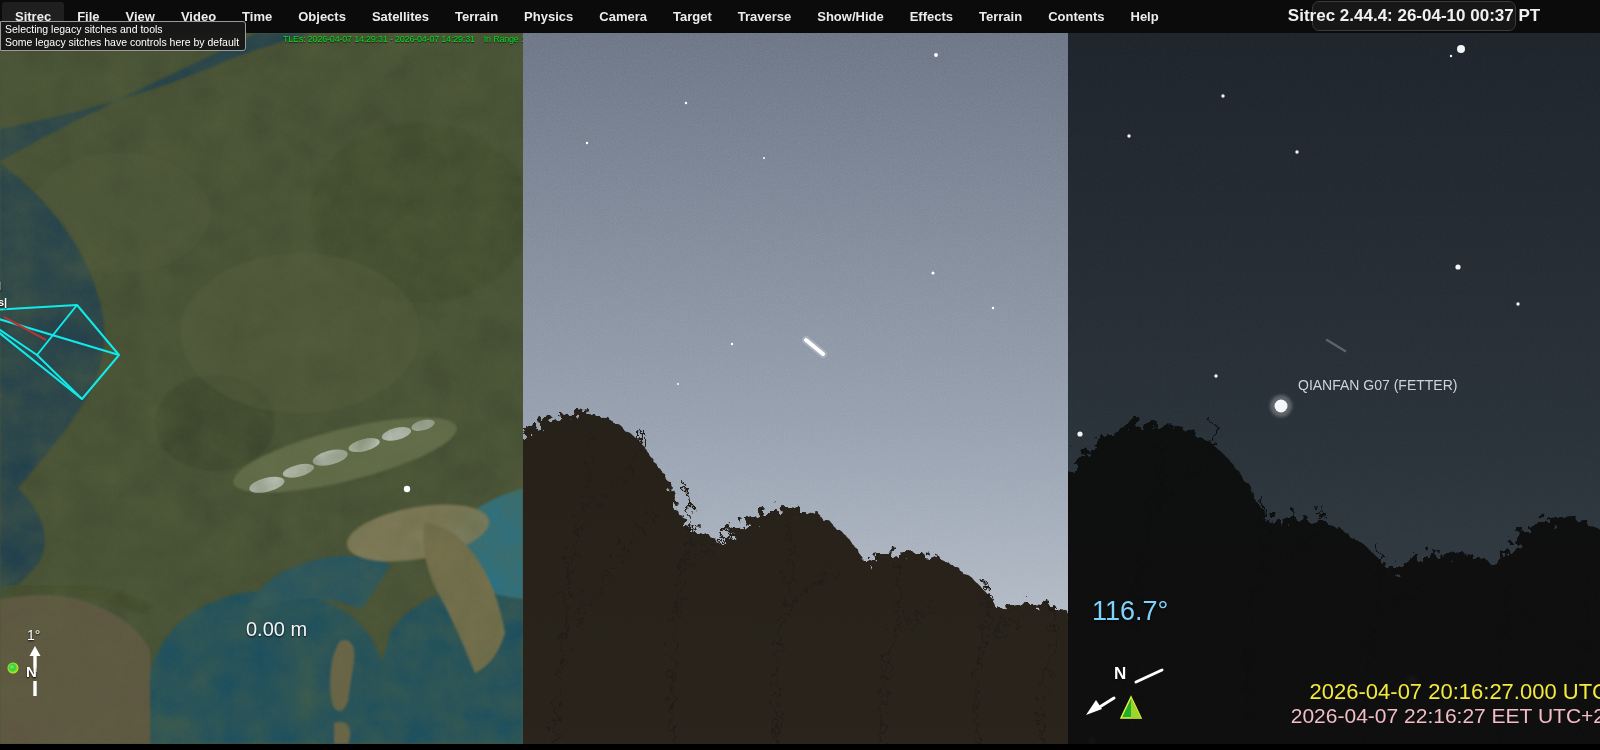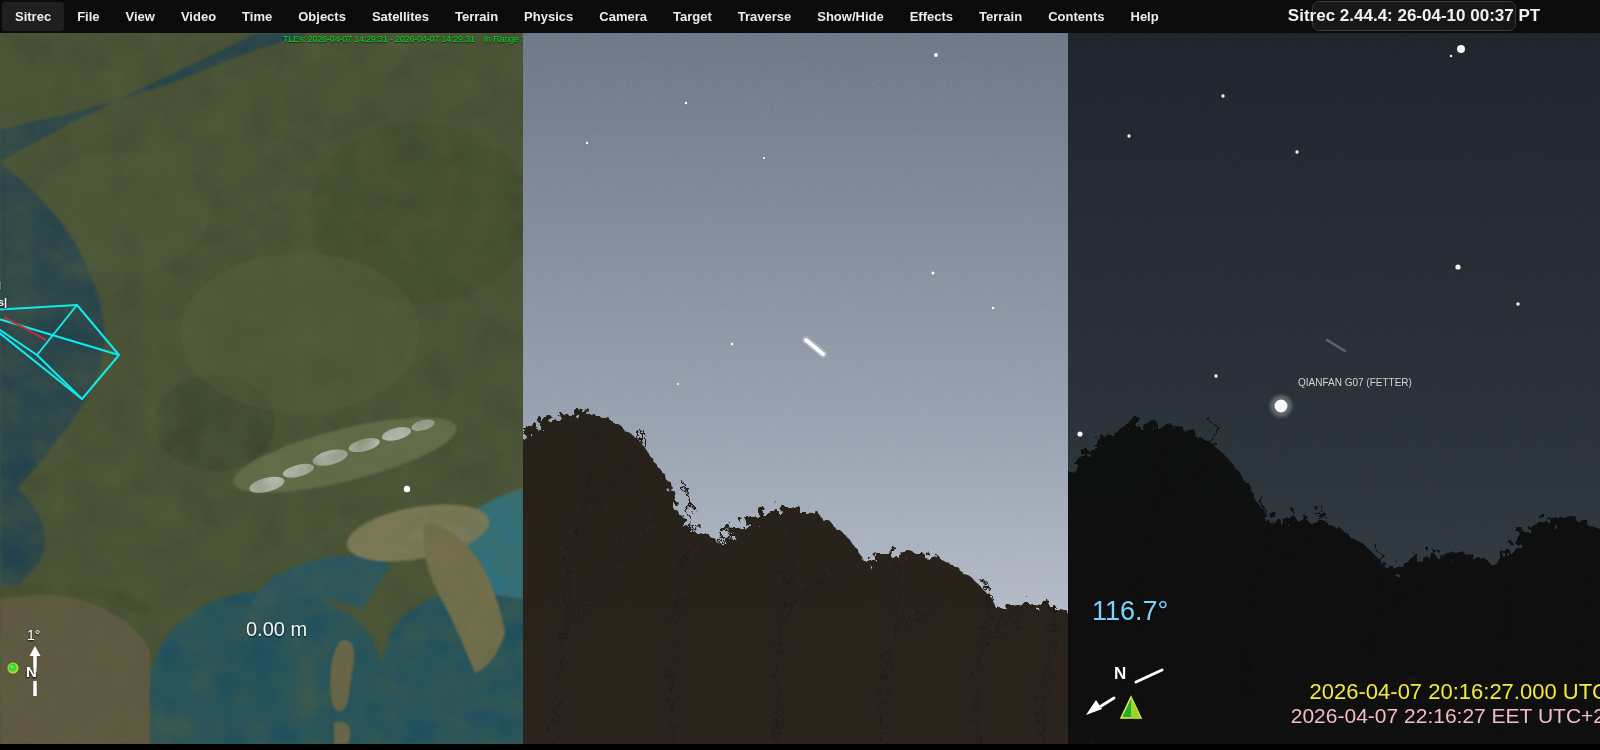--- a/index.html
+++ b/index.html
@@ -29,21 +29,21 @@
   .tle .range{margin-left:9px;}
   .edgelabel{position:absolute;left:-2px;color:#fff;font-size:11px;font-weight:bold;
              text-shadow:0 1px 2px #000;}
   .e1{top:247px;} .e2{top:263px;}
   .alt{position:absolute;left:246px;top:585px;font-size:20px;color:#f4f4f4;
        text-shadow:0 1px 2px rgba(0,0,0,.8);}
   .deg{position:absolute;left:27px;top:594px;font-size:14px;color:#fff;text-shadow:0 1px 2px #000;}
   .ncomp-map{position:absolute;left:26px;top:630px;font-size:15px;font-weight:bold;color:#fff;
              text-shadow:0 1px 2px #000;}
   
-  .satlabel{position:absolute;left:230px;top:344px;font-size:10px;color:#ced4da;white-space:nowrap;}
+  .satlabel{position:absolute;left:230px;top:344px;font-size:14px;color:#ced4da;white-space:nowrap;}
   .heading{position:absolute;left:24px;top:563px;font-size:27px;color:#7dd3fc;
            text-shadow:0 1px 3px rgba(0,0,0,.7);}
   .ncomp-night{position:absolute;left:46px;top:631px;font-size:17px;font-weight:bold;color:#fff;
                text-shadow:0 1px 2px #000;}
   .t1{position:absolute;right:-8px;top:646px;font-size:22px;color:#f3ea3b;white-space:nowrap;}
   .t2{position:absolute;right:-5px;top:671px;font-size:21px;color:#f2bdc4;white-space:nowrap;}
 </style>
 </head>
 <body>
 
@@ -288,14 +288,18 @@
       <span class="mi">Traverse</span>
       <span class="mi">Show/Hide</span>
       <span class="mi">Effects</span>
       <span class="mi">Terrain</span>
       <span class="mi">Contents</span>
       <span class="mi">Help</span>
     </div>
     <div class="titlebox">Sitrec 2.44.4: 26-04-10 00:37 PT</div>
   </div>
 
+  <div class="tooltip">
+    <div>Selecting legacy sitches and tools</div>
+    <div>Some legacy sitches have controls here by default</div>
+  </div>
 
 </div>
 
 </body></html>

